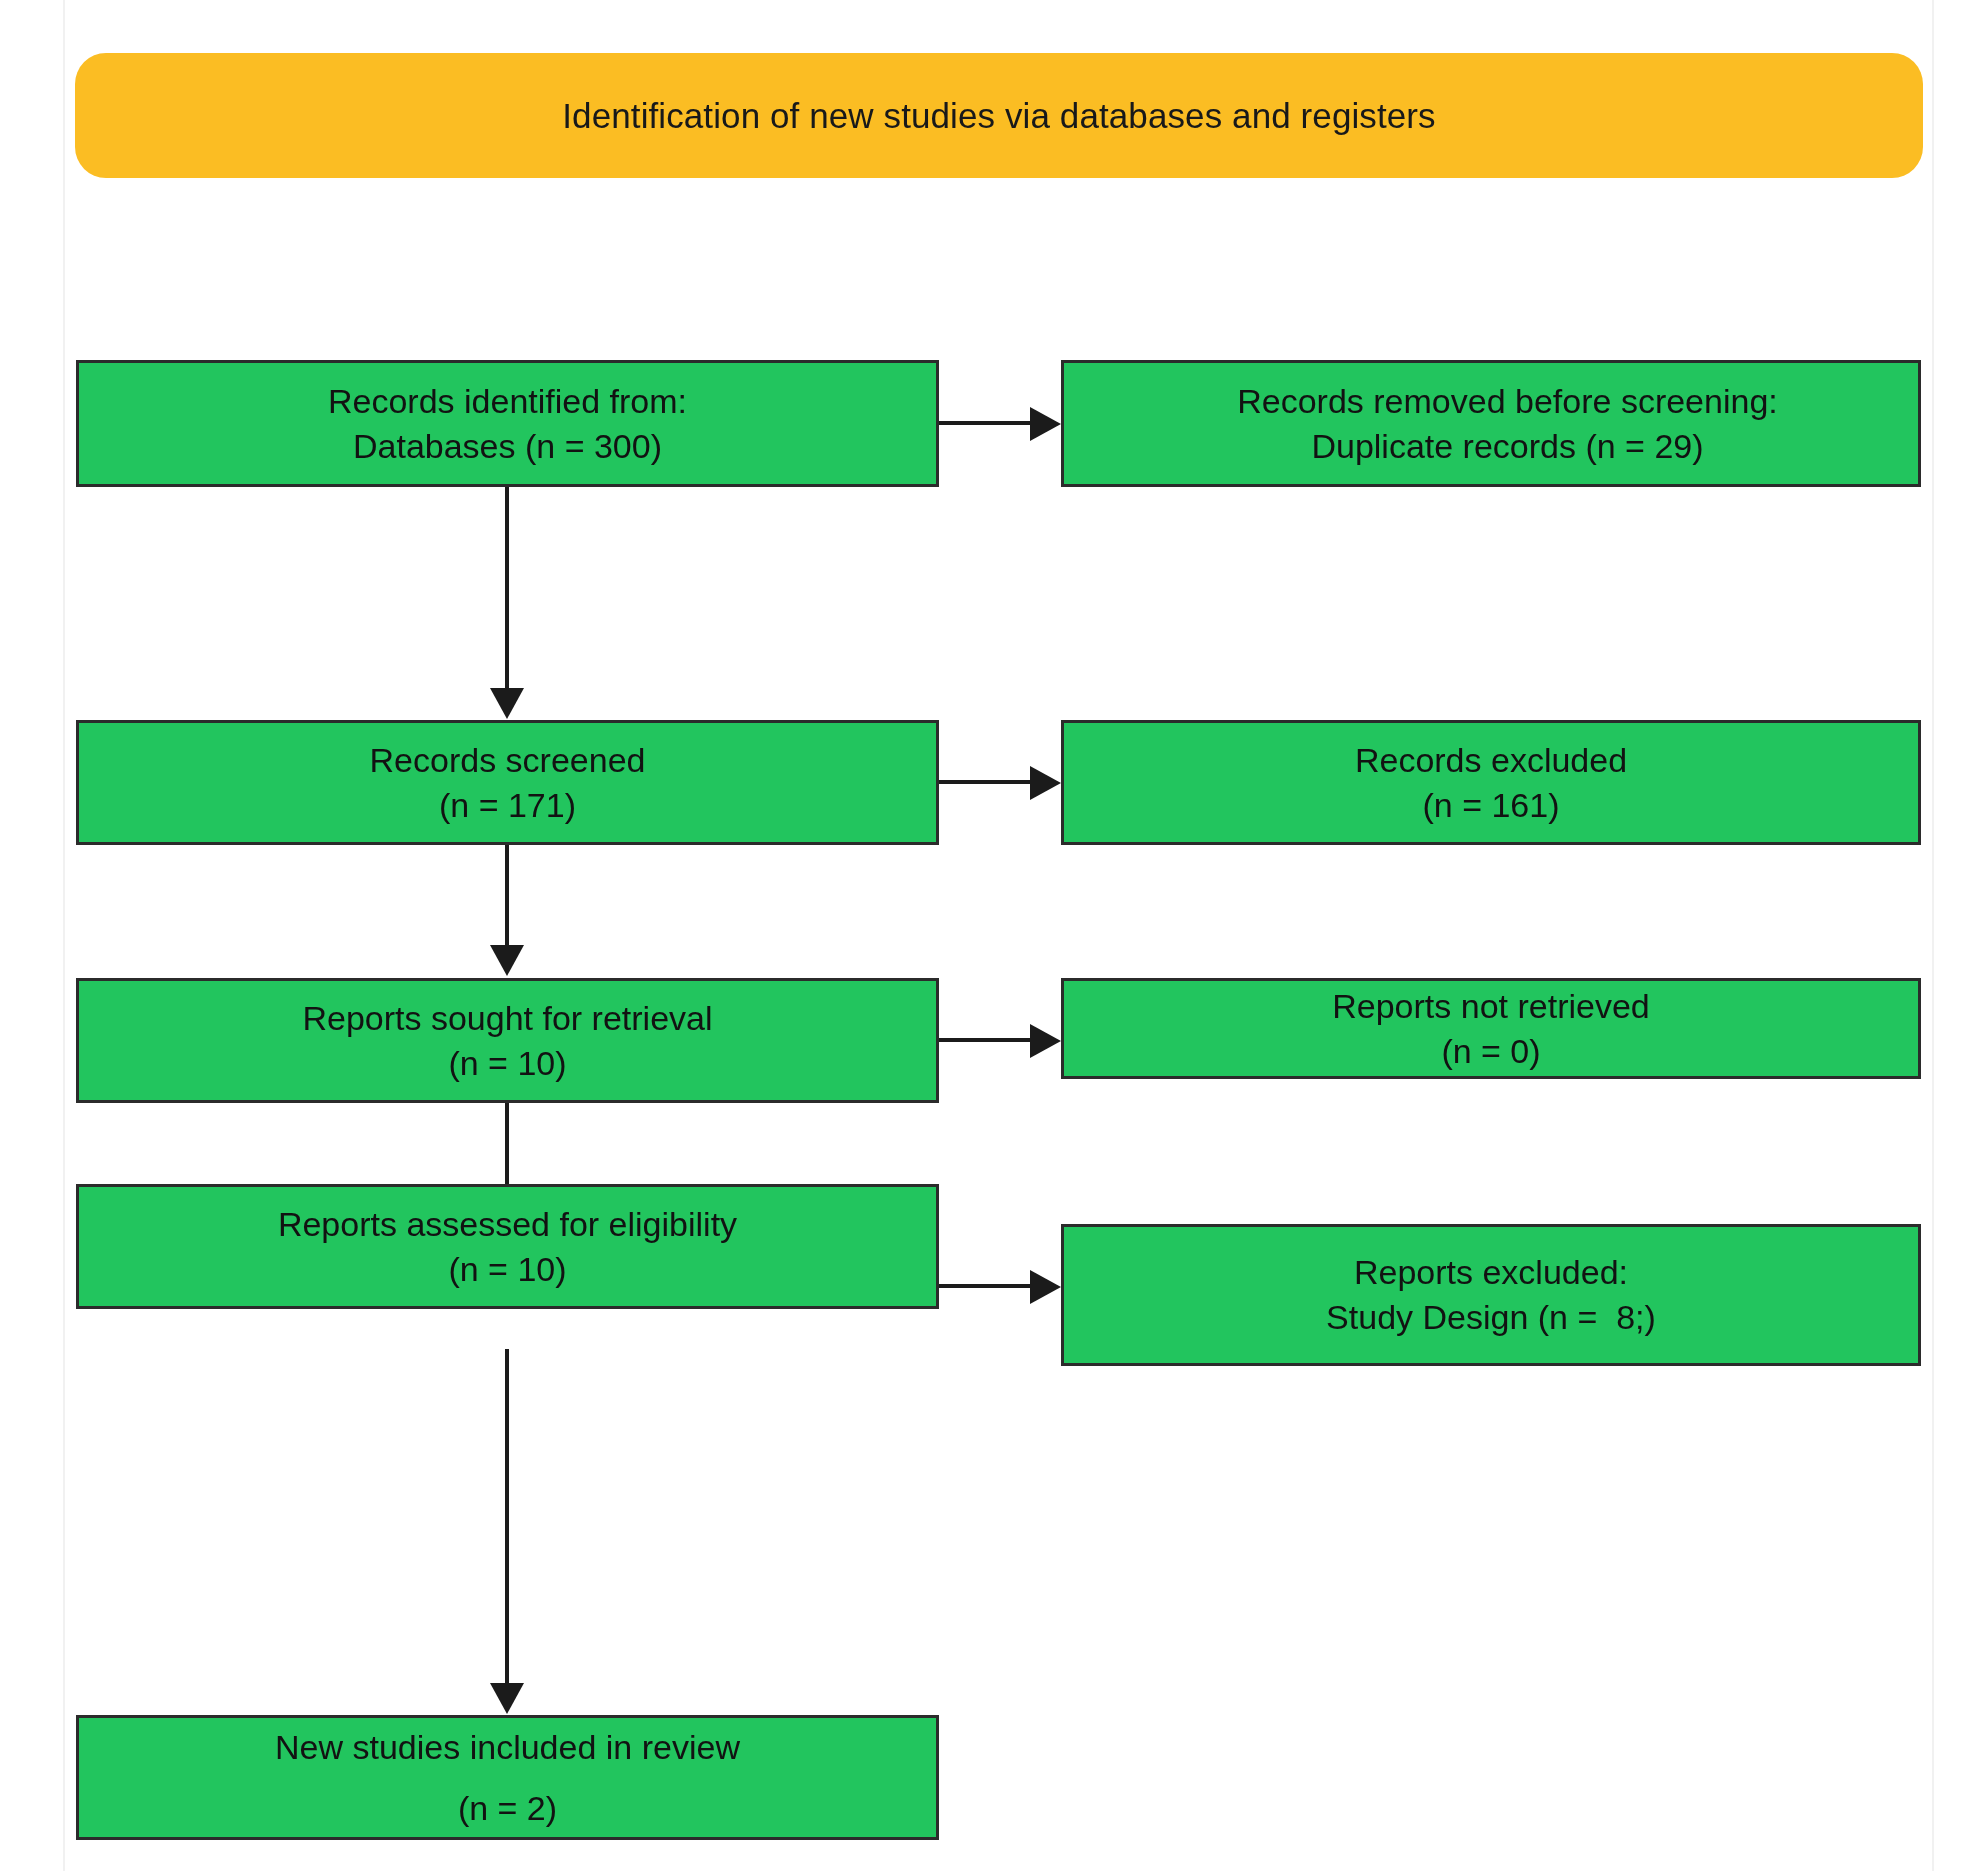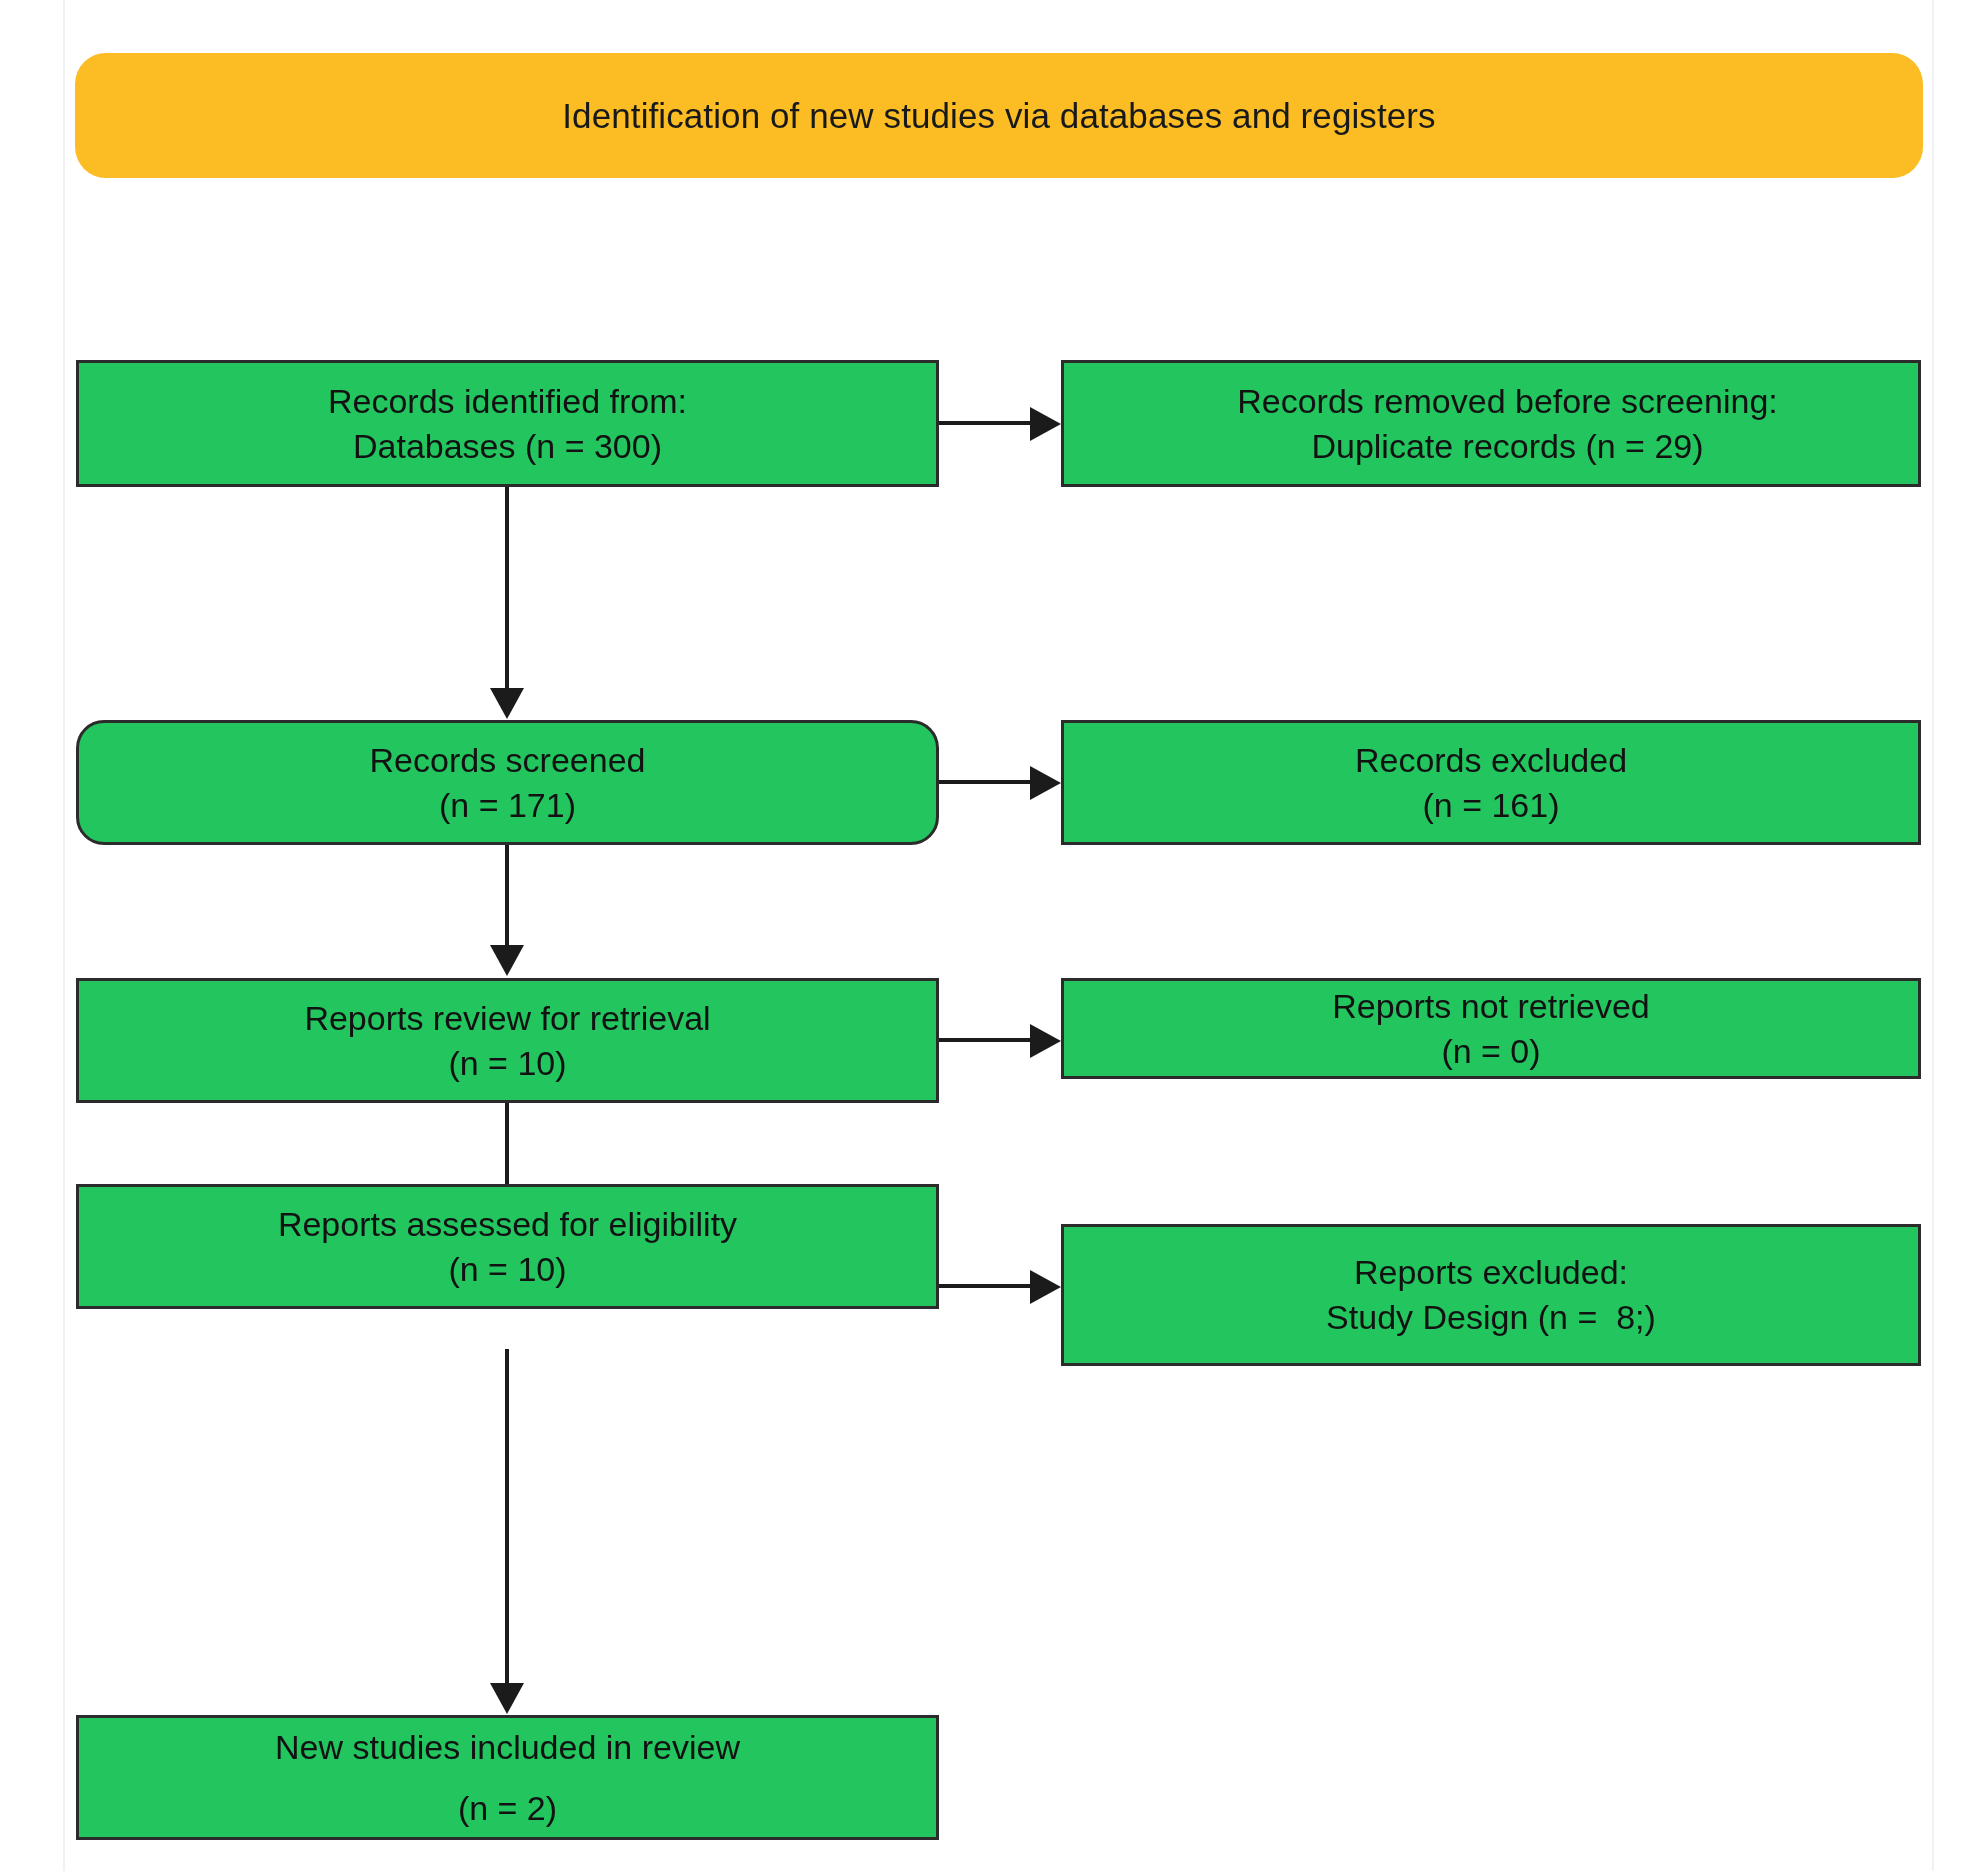--- a/index.html
+++ b/index.html
@@ -71,21 +71,21 @@
     white-space: pre;
   }
 
   
   .col-left  { left: 44px;  width: 863px; }
   
   .col-right { left: 1029px; width: 860px; }
 
   .row1-left   { top: 360px;  height: 127px; }
   .row1-right  { top: 360px;  height: 127px; padding-left: 33px; }
-  .row2-left   { top: 720px;  height: 125px; border-radius: 28px; }
+  .row2-left   { top: 720px;  height: 125px; }
   .row2-right  { top: 720px;  height: 125px; }
   .row3-left   { top: 978px; height: 125px; }
   .row3-right  { top: 978px; height: 101px; }
   .row4-left   { top: 1184px; height: 125px; }
   .row4-right  { top: 1224px; height: 142px; }
   .row5-left   { top: 1715px; height: 125px; gap: 16px; }
 
   
   .conn {
     position: absolute;
@@ -148,21 +148,21 @@
     <div class="node-line">(n = 161)</div>
   </div>
 
   <div class="conn h" style="left:907px; top:780px; width:92px;"></div>
   <div class="arrowhead right" style="left:998px; top:766px;"></div>
 
   <div class="conn v" style="left:473px; top:845px; height:102px;"></div>
   <div class="arrowhead down" style="left:458px; top:945px;"></div>
 
   <div class="node col-left row3-left">
-    <div class="node-line">Reports review for retrieval</div>
+    <div class="node-line">Reports sought for retrieval</div>
     <div class="node-line">(n = 10)</div>
   </div>
 
   <div class="node col-right row3-right">
     <div class="node-line">Reports not retrieved</div>
     <div class="node-line">(n = 0)</div>
   </div>
 
   <div class="conn h" style="left:907px; top:1038px; width:92px;"></div>
   <div class="arrowhead right" style="left:998px; top:1024px;"></div>

